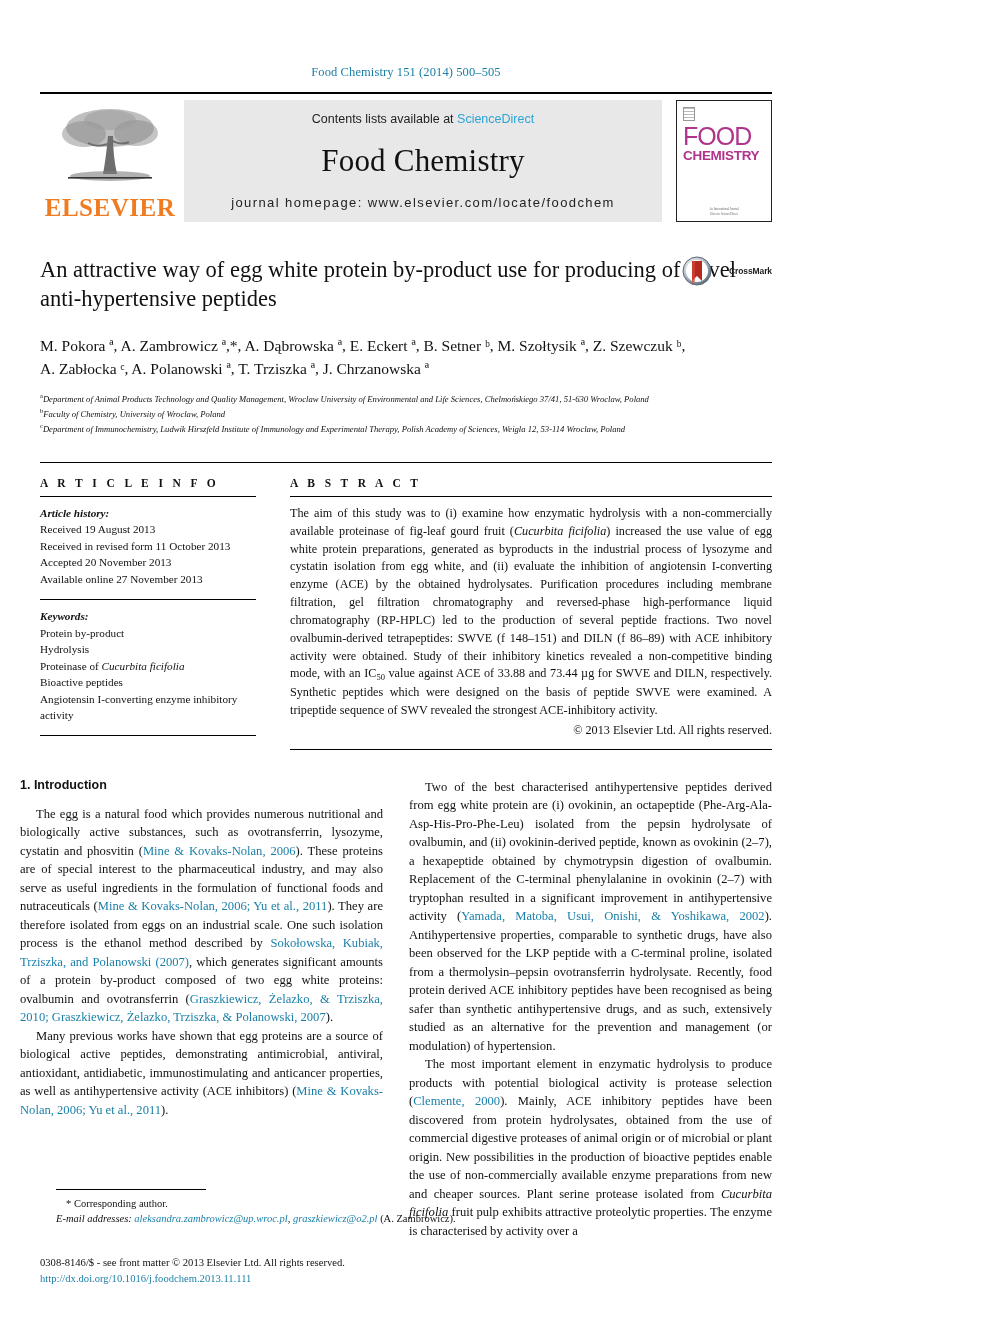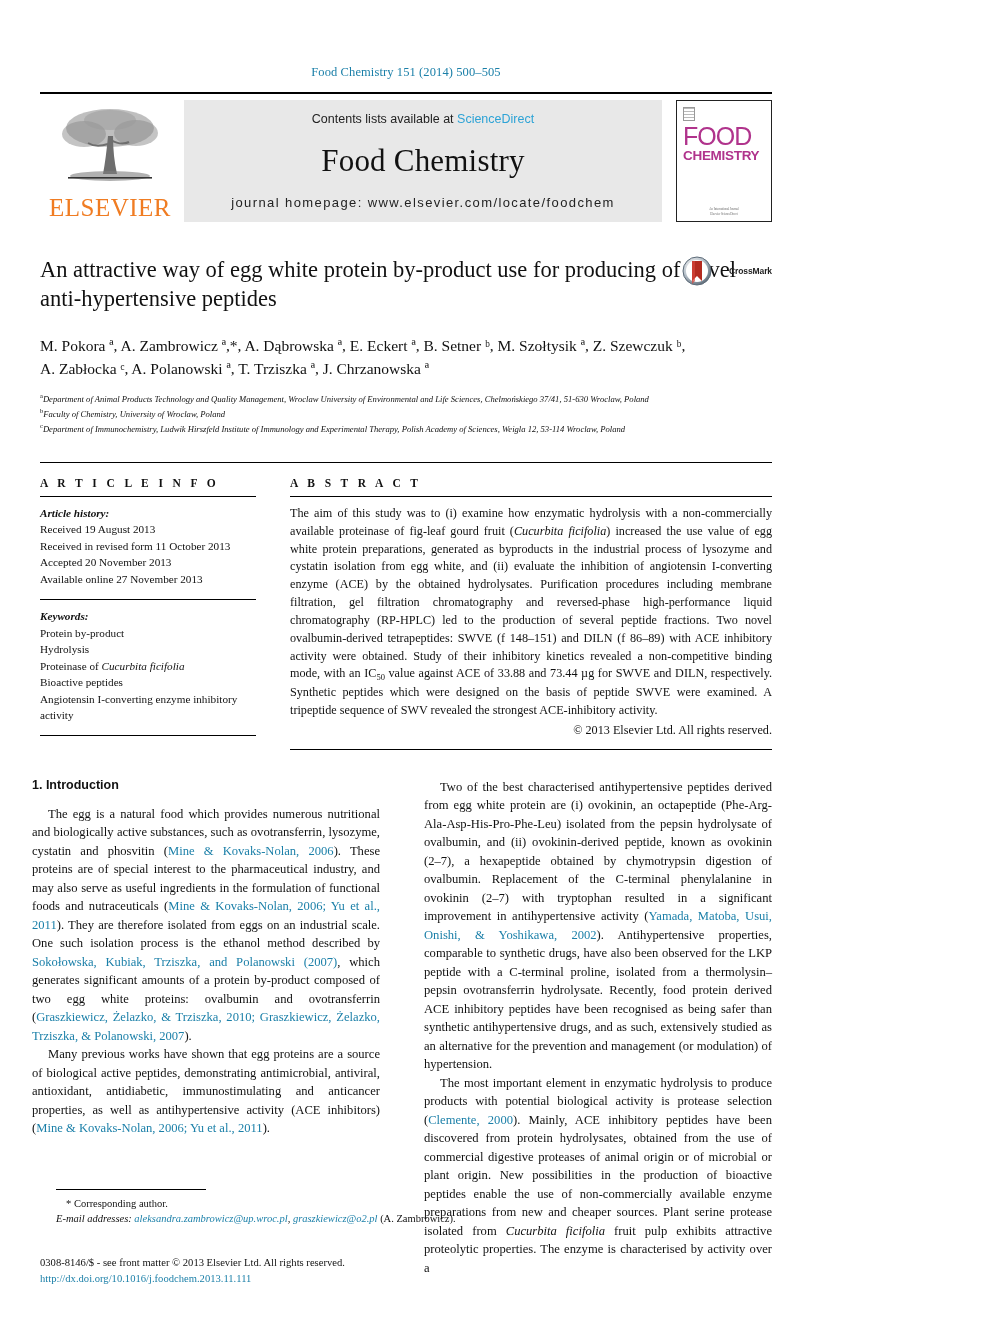--- a/index.html
+++ b/index.html
@@ -47,20 +47,21 @@
     padding-bottom: 2px;
   }
   .tree-svg { display:block; }
   .elsevier-word {
     font-family: "Liberation Serif", serif;
     font-size: 25px;
     letter-spacing: 0.5px;
     color: #F07C22;
     line-height: 1;
     margin-top: 1px;
+    font-weight: bold;
   }
   .center-band {
     flex: 1 1 auto;
     background: #e8e8e8;
     display: flex;
     flex-direction: column;
     align-items: center;
     justify-content: space-between;
     padding: 12px 0 12px 0;
     margin-left: 4px;
@@ -221,23 +222,23 @@
     text-align: right;
     font-family: "Liberation Serif", serif;
     font-size: 12.2px;
     margin-top: 3px;
     color: #111;
   }
   .abs-bottom-rule { border-top: 1.3px solid #000; margin-top: 11px; }
 
   
   .body-cols {
-    margin: 28px 40px 0 32px;
-    display: flex;
-    gap: 44px;
+    margin: 28px 40px 0 20px;
+    display: flex;
+    gap: 26px;
   }
   .bcol { flex: 1 1 0; min-width: 0; }
   .sec-h {
     font-family: "Liberation Sans", sans-serif;
     font-size: 12.5px;
     font-weight: bold;
     color: #111;
     margin: 0 0 13px 0;
   }
   .para {

